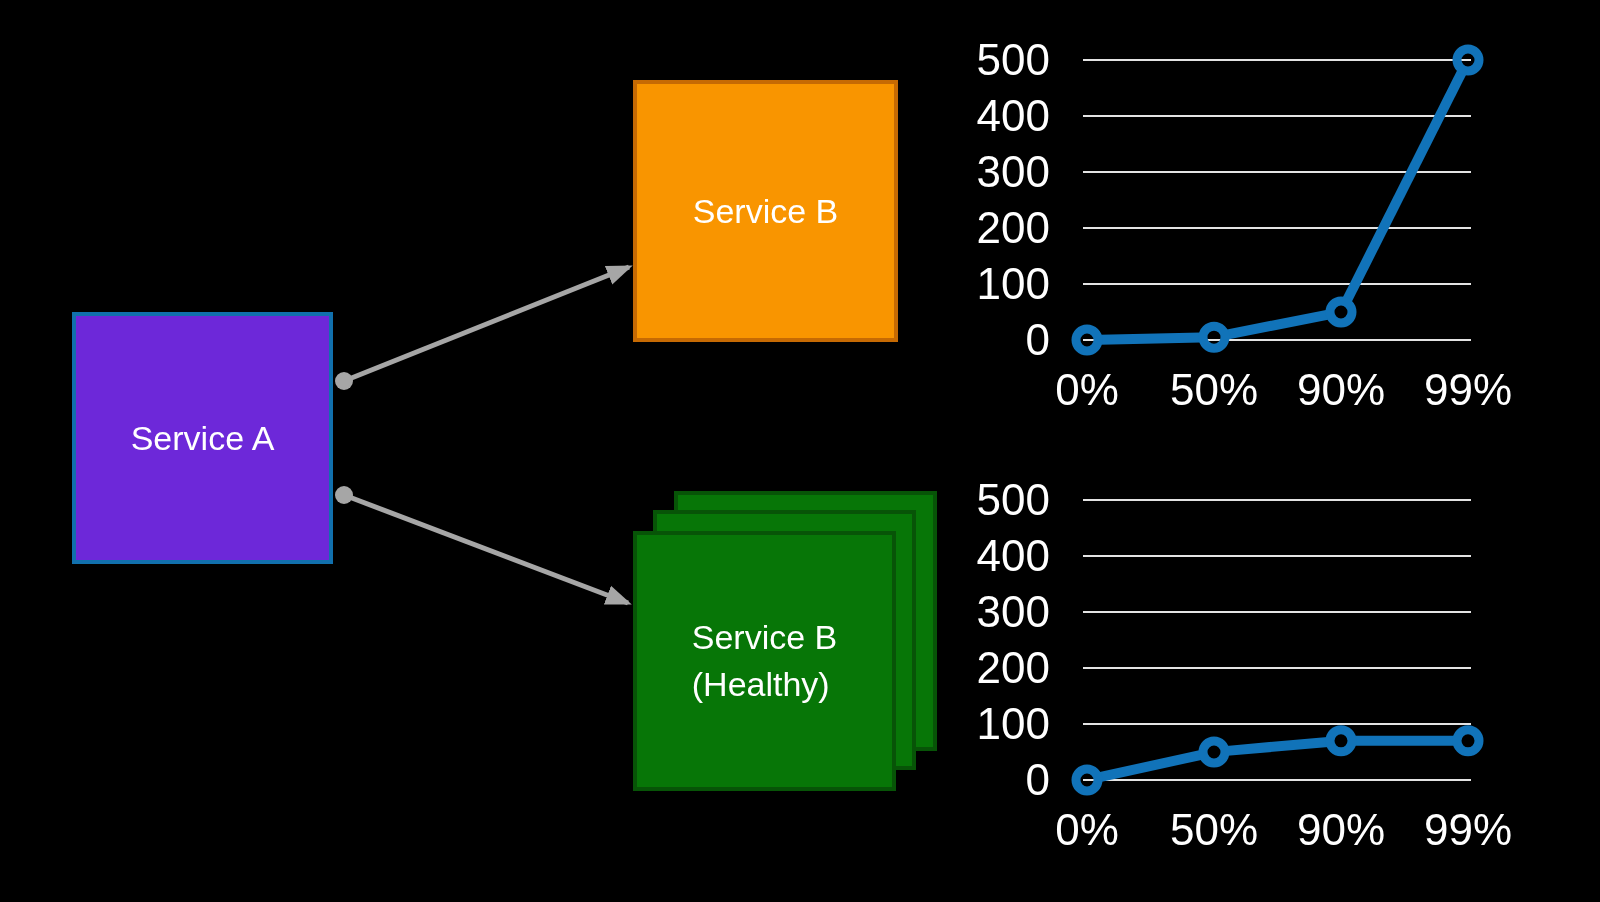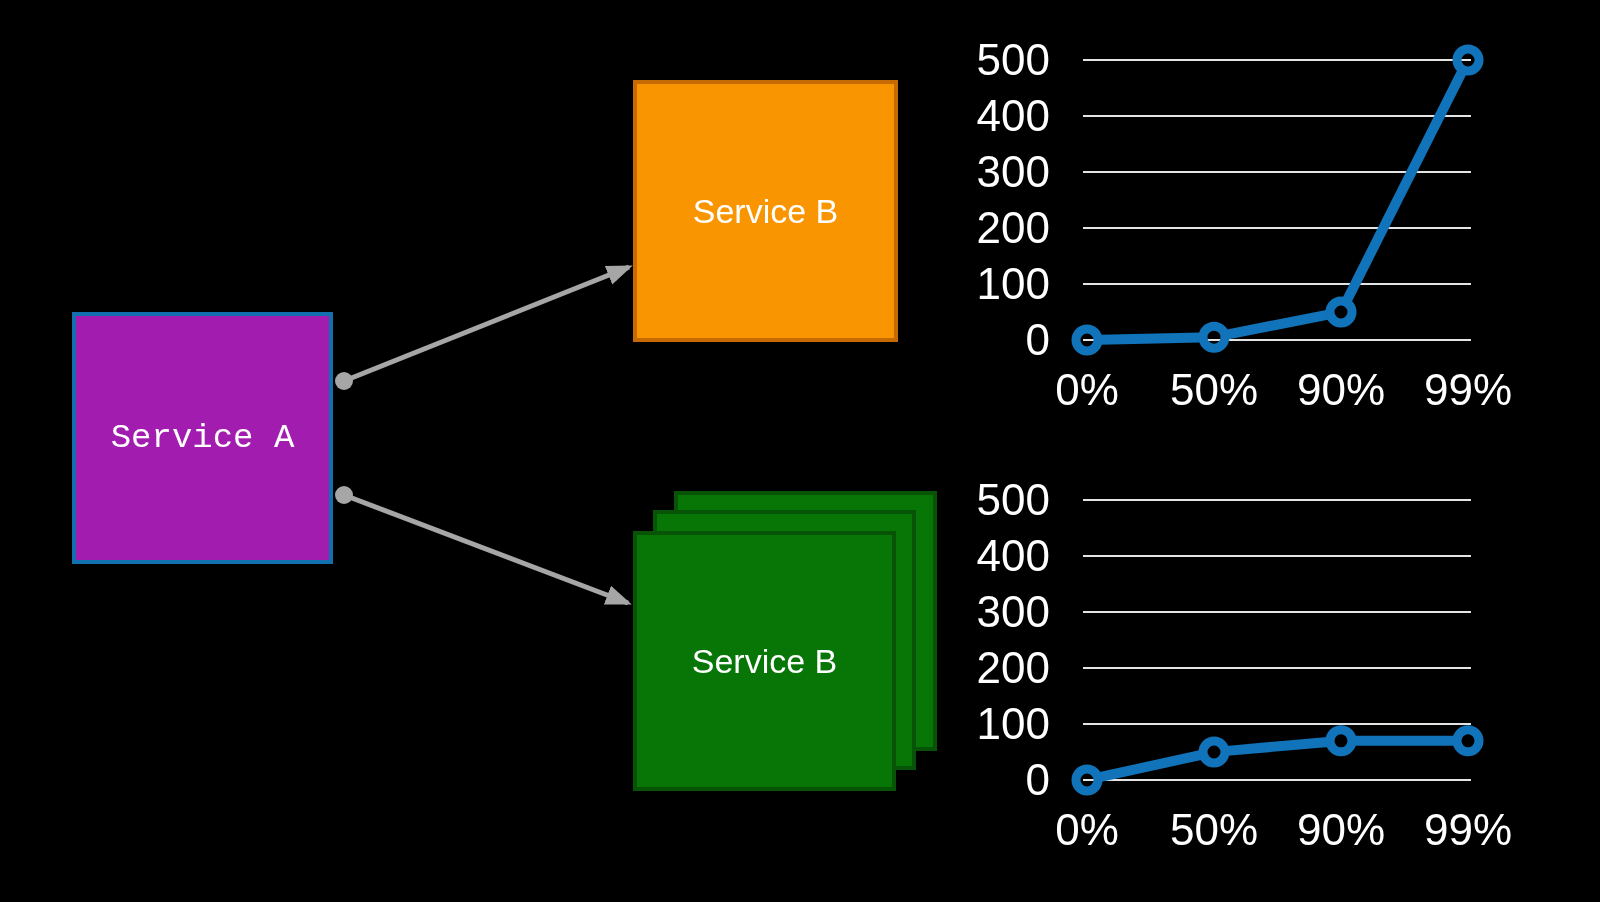--- a/index.html
+++ b/index.html
@@ -24,36 +24,37 @@
       <marker id="ah" markerUnits="userSpaceOnUse" markerWidth="28" markerHeight="24" refX="22" refY="12" orient="auto">
         <path d="M0,2 L26,12 L0,22 Z" style="fill: rgb(166, 166, 166);"></path>
       </marker>
     </defs>
     <line x1="344" y1="381" x2="629" y2="267" stroke-width="5" marker-end="url(#ah)" style="stroke: rgb(166, 166, 166);"></line>
     <line x1="344" y1="495" x2="628" y2="603" stroke-width="5" marker-end="url(#ah)" style="stroke: rgb(166, 166, 166);"></line>
     <circle cx="344" cy="381" r="9" style="fill: rgb(166, 166, 166);"></circle>
     <circle cx="344" cy="495" r="9" style="fill: rgb(166, 166, 166);"></circle>
   </svg>
 
-  <div class="node" style="left: 72px; top: 312px; width: 261px; height: 252px; background-color: #a21caf; border-color: rgb(17, 112, 173); font-family: Liberation Mono, monospace;">
+  <div class="node" style="left: 72px; top: 312px; width: 261px; height: 252px; background-color: #6d28d9; border-color: rgb(17, 112, 173);">
     <div class="node-label">Service A</div>
   </div>
 
   <div class="node" style="left: 633px; top: 80px; width: 265px; height: 262px; background-color: rgb(249, 149, 0); border-color: rgb(198, 106, 3);">
     <div class="node-label">
       <div>Service B</div>
     </div>
   </div>
 
   <div class="stack" style="left:633px;top:491px;width:304px;height:301px;">
     <div class="layer" style="left: 41px; top: 0px; width: 263px; height: 260px; background-color: rgb(7, 118, 7); border-color: rgb(7, 84, 7);"></div>
     <div class="layer" style="left: 20px; top: 19px; width: 263px; height: 260px; background-color: rgb(7, 118, 7); border-color: rgb(7, 84, 7);"></div>
     <div class="layer node" style="left: 0px; top: 40px; width: 263px; height: 260px; background-color: rgb(7, 118, 7); border-color: rgb(7, 84, 7);">
       <div class="node-label">
         <div>Service B</div>
+        <div>(Healthy)</div>
       </div>
     </div>
   </div>
 
   <div class="chart" style="left:950px;top:20px;">
     <svg width="570" height="410" viewBox="0 0 570 410">
         <line x1="133" y1="320" x2="521" y2="320" stroke="#e3e3e3" stroke-width="2"></line>
         <text x="100" y="335" text-anchor="end" fill="#ffffff">0</text>
         <line x1="133" y1="264" x2="521" y2="264" stroke="#e3e3e3" stroke-width="2"></line>
         <text x="100" y="279" text-anchor="end" fill="#ffffff">100</text>

